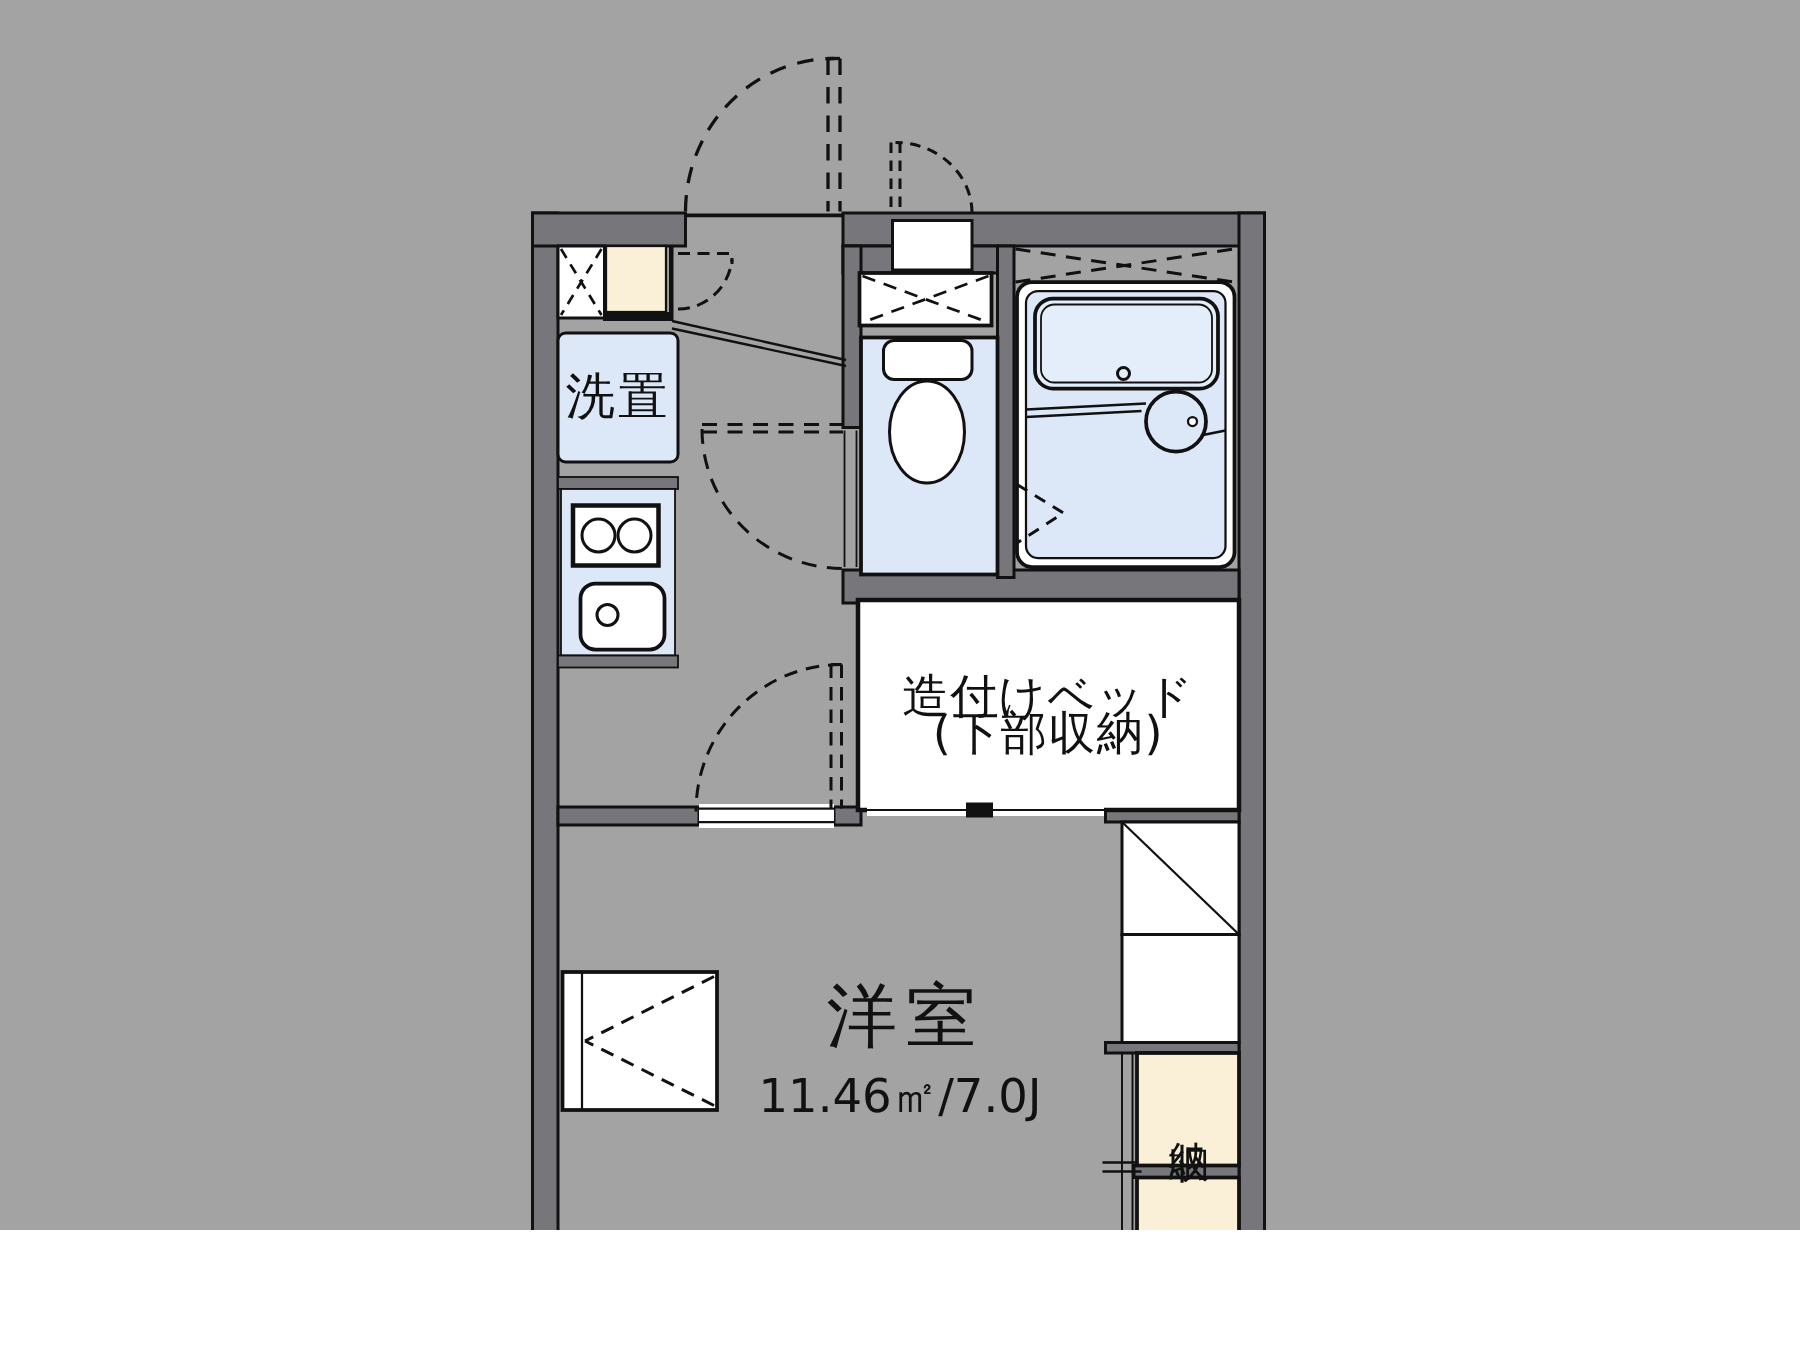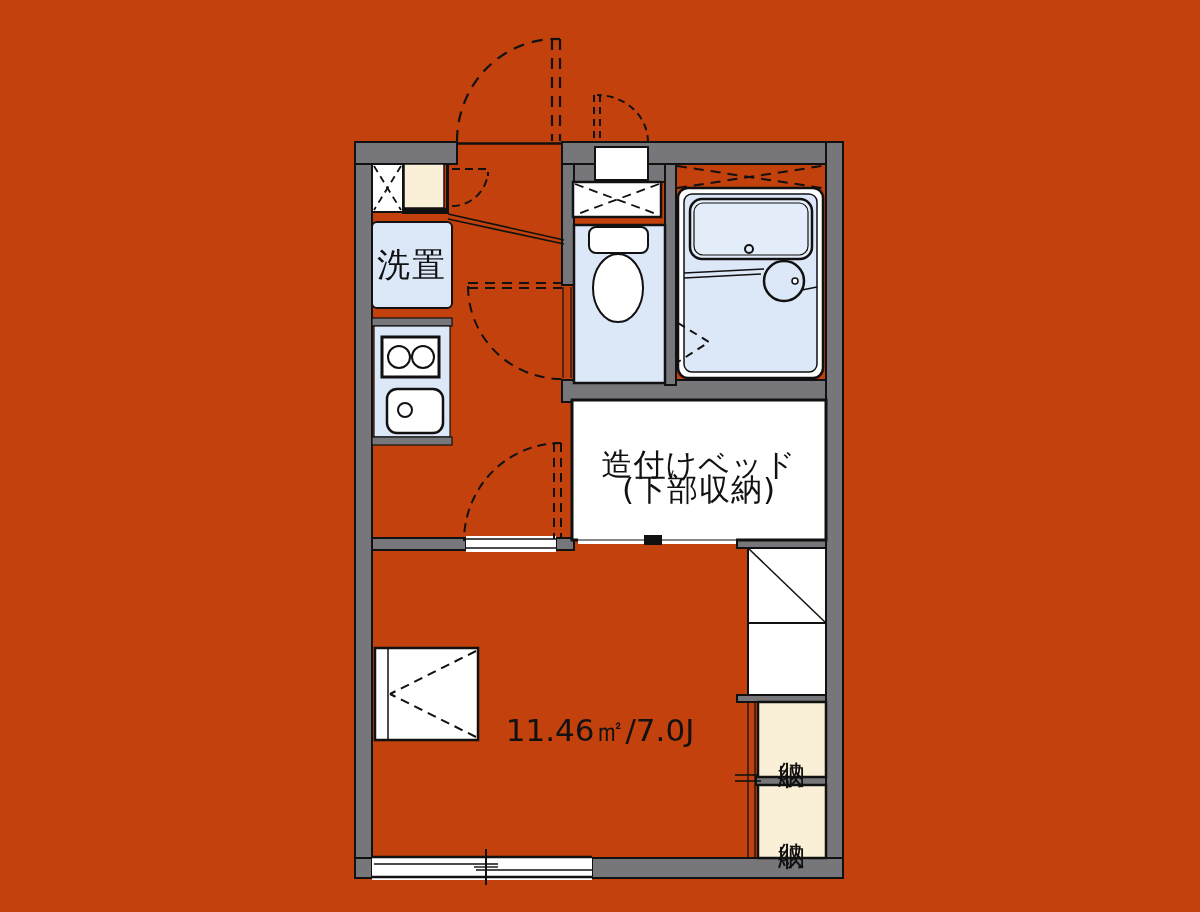--- a/index.html
+++ b/index.html
@@ -1,19 +1,19 @@
 <!DOCTYPE html>
 <html><head>
 <meta charset="utf-8">
 <style>
   html,body{margin:0;padding:0;background:#ffffff;}
   #stage{
     position:relative;
-    width:1200px;height:912px;
-    background:#c2410c;
+    width:1200px;height:820px;
+    background:#a3a3a3;
     font-family:"DejaVu Sans",sans-serif;
     overflow:hidden;
   }
   #plan-svg{position:absolute;left:0;top:0;}
   .lbl{
     position:absolute;
     transform:translate(-50%,-50%);
     color:#111;
     white-space:nowrap;
     text-align:center;
@@ -200,18 +200,19 @@
       <line x1="474" y1="867" x2="498" y2="867" stroke="#111" stroke-width="1.4"></line>
     </g>
   </g>
 </svg>
 
 <div class="lbl lbl-washer" style="left:412px;top:265px;">洗置</div>
 
 <div class="lbl lbl-bed" style="left:699px;top:465px;">造付けベッド</div>
 <div class="lbl lbl-bed" style="left:699px;top:490px;">(下部収納)</div>
 
+<div class="lbl lbl-room-name" style="left:604px;top:678px;">洋室</div>
 <div class="lbl lbl-room-size" style="left:600px;top:731px;">11.46㎡/7.0J</div>
 
 <div class="lbl lbl-storage" style="left:792px;top:740px;">収納</div>
 <div class="lbl lbl-storage" style="left:792px;top:821px;">収納</div>
 
 </div>
 
 </body></html>

